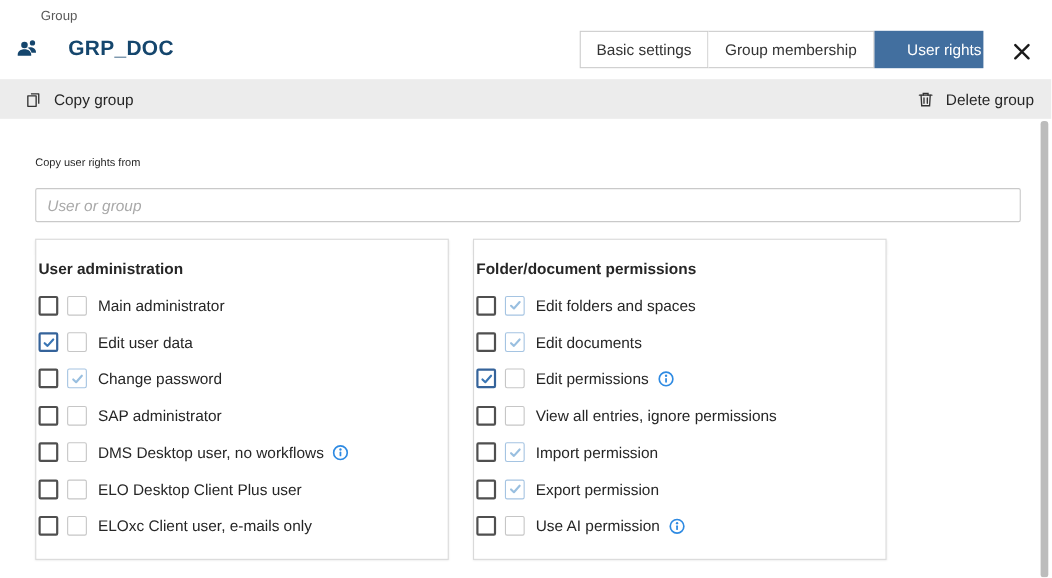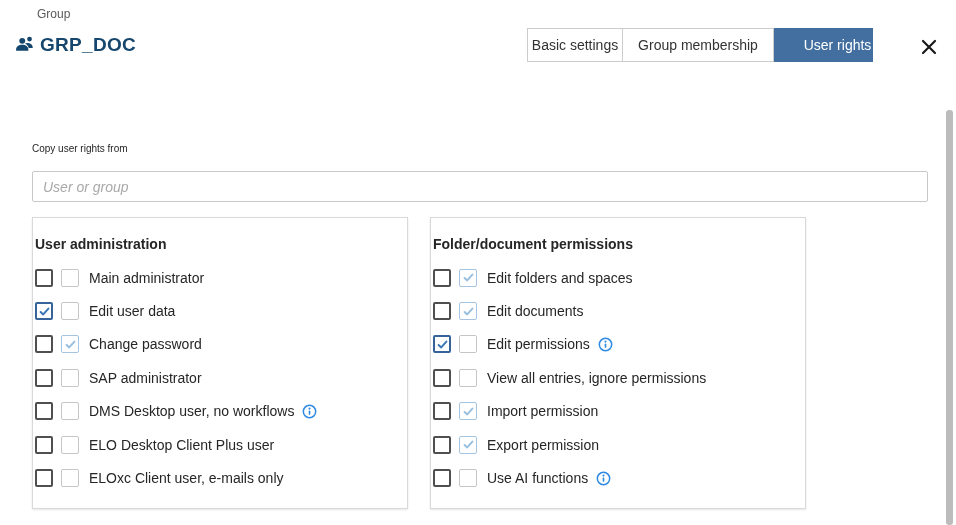--- a/index.html
+++ b/index.html
@@ -1,29 +1,29 @@
 <!DOCTYPE html>
 <html style="--accent: #426f9f; --title: #15466d; --check-own: #3a76b5; --check-inh: #99bfe0; --info: #2e8ae2; --toolbar-bg: #ececec;"><head>
 <meta charset="utf-8">
 <style>
   * { margin:0; padding:0; box-sizing:border-box; }
   body { font-family:"Liberation Sans", sans-serif; background:#fff; }
   .screen { position:relative; width:956px; height:525px; background:#fff; overflow:hidden; }
 
   
   .kicker { position:absolute; left:37px; top:7px; font-size:12px; color:#595959; }
-  .title-row { position:absolute; left:14px; top:33px; display:flex; align-items:center; gap:3px; }
+  .title-row { position:absolute; left:14px; top:33px; display:flex; align-items:center; gap:25px; }
   .group-icon svg { width:23px; height:23px; display:block; }
   .page-title { font-size:19px; font-weight:bold; color:var(--title); letter-spacing:.3px; }
 
   .tab-bar { position:absolute; left:527px; top:28px; height:34px; display:flex; }
   .tab { display:flex; align-items:center; justify-content:center; font-size:14px; color:#333;
          background:#fff; border:1px solid #ccc; cursor:pointer; }
   .tab + .tab { border-left:none; }
-  .tab:nth-child(1){ width:96px; } .tab:nth-child(2){ width:151px; } .tab:nth-child(3){ width:99px; }
+  .tab:nth-child(1){ width:117px; } .tab:nth-child(2){ width:151px; } .tab:nth-child(3){ width:99px; }
   .tab.active { background:var(--accent); color:#fff; border:none;padding-left:28px; }
 
   .close-btn { position:absolute; left:918px; top:36px; width:22px; height:22px; cursor:pointer; }
   .close-btn svg { width:100%; height:100%; display:block; }
 
   
   .toolbar { position:absolute; top:72px; left:0; width:956px; height:36px; background:var(--toolbar-bg);
              display:flex; align-items:center; justify-content:space-between; padding:0 16px 0 22px; }
   .tool-btn { display:flex; align-items:center; gap:10px; font-size:14px; color:#262626; cursor:pointer; }
   .tool-btn svg { width:17px; height:17px; display:block; }
@@ -80,20 +80,42 @@
       <div class="tab">Group membership</div>
       <div class="tab active">User rights</div>
     </div>
 
   <div class="close-btn">
     <svg viewBox="0 0 22 22">
         <path d="M5 5 L17 17 M17 5 L5 17" stroke="#1a1a1a" stroke-width="2.2" stroke-linecap="round"></path>
       </svg>
   </div>
 
+  <div class="toolbar">
+    <div class="tool-btn">
+      <span>
+        <svg viewBox="0 0 18 18" fill="none" stroke="#333" stroke-width="1.3" stroke-linejoin="round">
+          <path d="M6.5 3.5h7.5v9.5"></path>
+          <rect x="3.5" y="5.5" width="8" height="10" fill="#ececec"></rect>
+        </svg>
+      </span>
+      <span>Copy group</span>
+    </div>
+    <div class="tool-btn">
+      <span>
+        <svg viewBox="0 0 18 18" fill="none" stroke="#333" stroke-width="1.3" stroke-linecap="round">
+          <path d="M3 4.8h12"></path>
+          <path d="M6.7 4.8V3.2h4.6v1.6"></path>
+          <path d="M4.6 4.8l.6 10.2h7.6l.6-10.2"></path>
+          <path d="M7.4 7.4v5.2M10.6 7.4v5.2"></path>
+        </svg>
+      </span>
+      <span>Delete group</span>
+    </div>
+  </div>
 
   <div class="copy-label">Copy user rights from</div>
 
   <input class="user-input" type="text" placeholder="User or group" style="">
 
   <div class="panels">
       <div class="panel">
         <div class="panel-title">User administration</div>
         <div class="rows">
           <div class="row">
@@ -204,21 +226,21 @@
             <span class="cb cb-inh checked">
               <svg viewBox="0 0 16 16">
                 <path d="M3.2 8.6 L6.4 11.6 L12.8 4.4" fill="none" stroke="currentColor" stroke-width="2.4" stroke-linecap="round" stroke-linejoin="round"></path>
               </svg>
             </span>
             <span class="row-label">Export permission</span>
           </div>
           <div class="row">
             <span class="cb cb-own"></span>
             <span class="cb cb-inh"></span>
-            <span class="row-label">Use AI functions</span>
+            <span class="row-label">Use AI permission</span>
             <span class="info-icon">
               <svg viewBox="0 0 16 16">
                 <circle cx="8" cy="8" r="6.6" fill="none" stroke="currentColor" stroke-width="1.6"></circle>
                 <circle cx="8" cy="4.9" r="1.15" fill="currentColor"></circle>
                 <rect x="7.15" y="7" width="1.7" height="4.6" rx="0.85" fill="currentColor"></rect>
               </svg>
             </span>
           </div>
         </div>
       </div>

